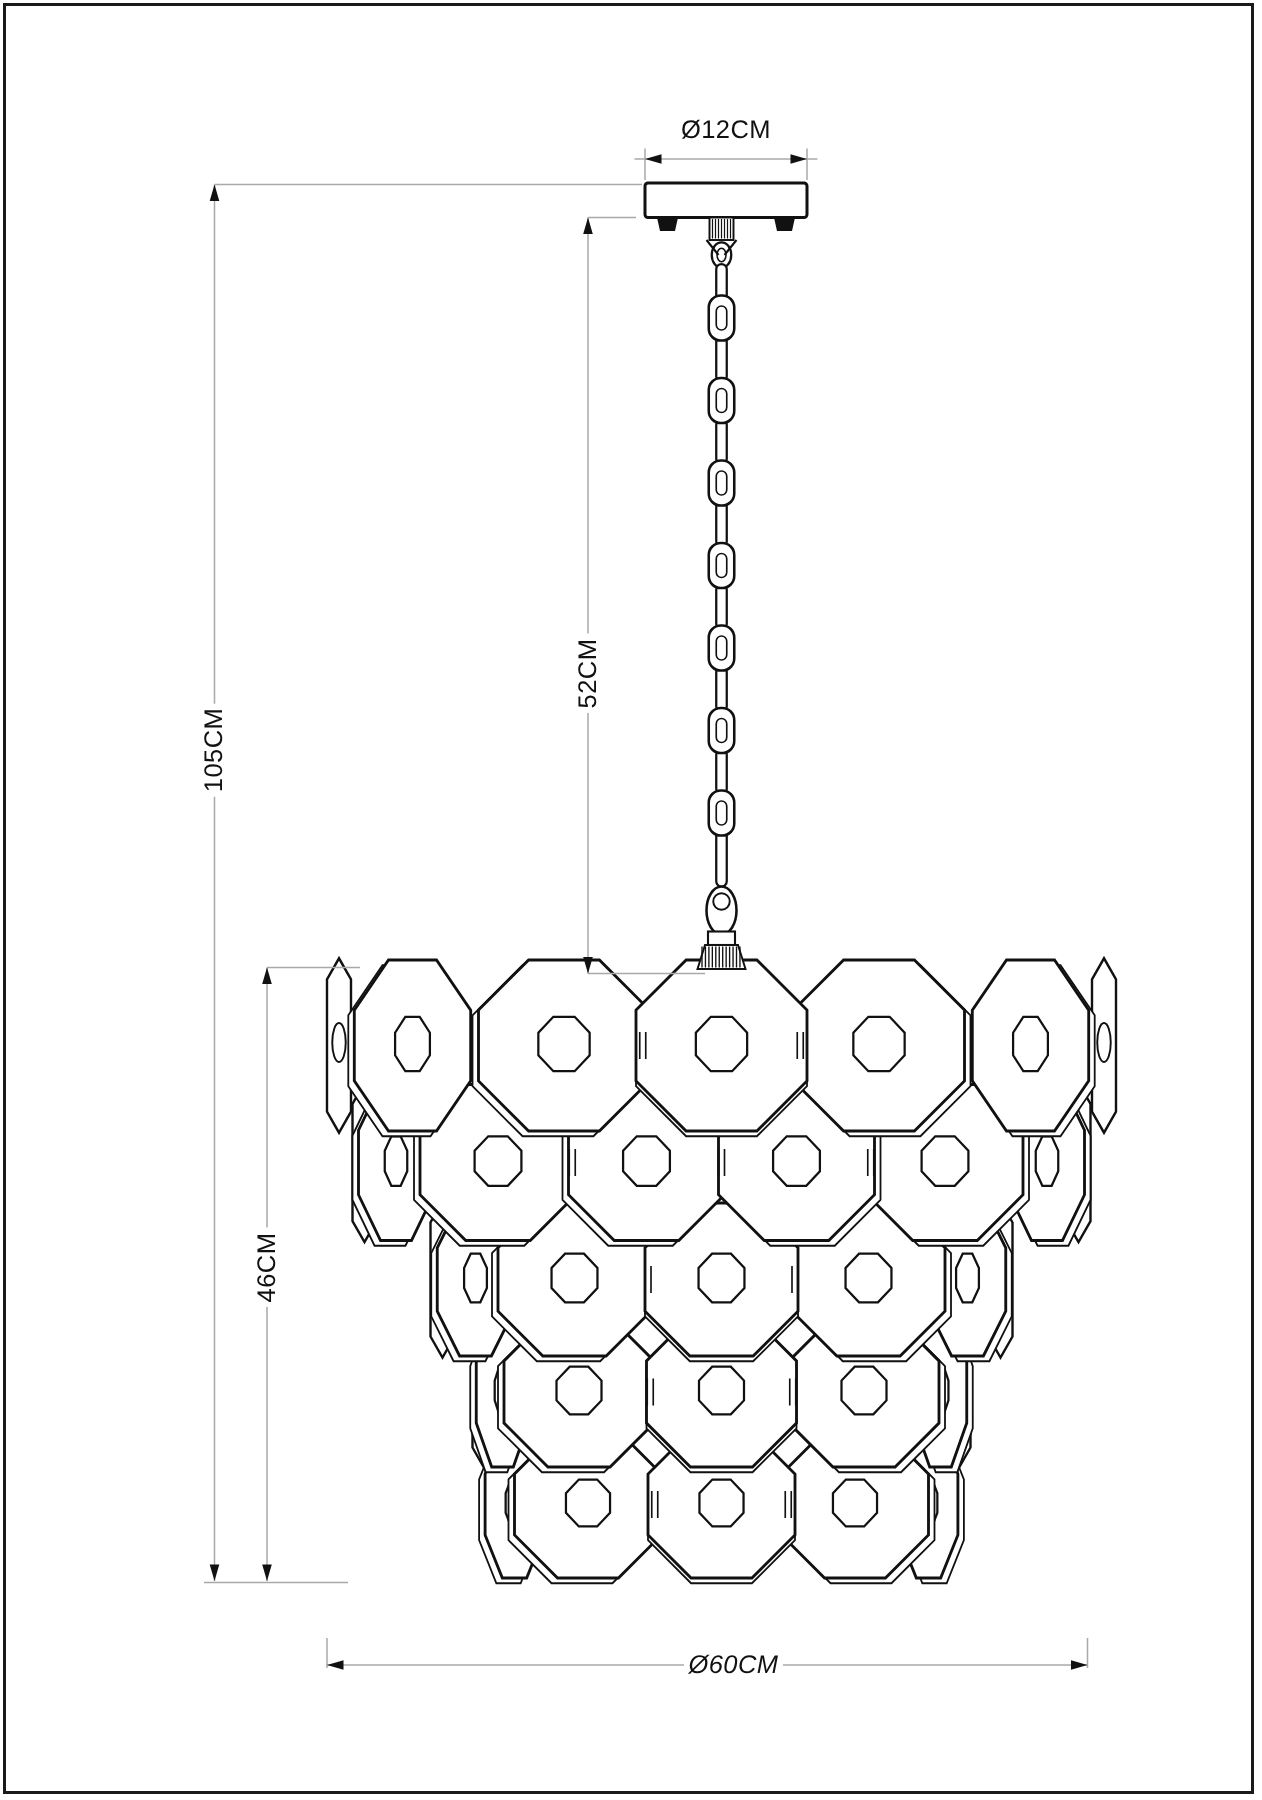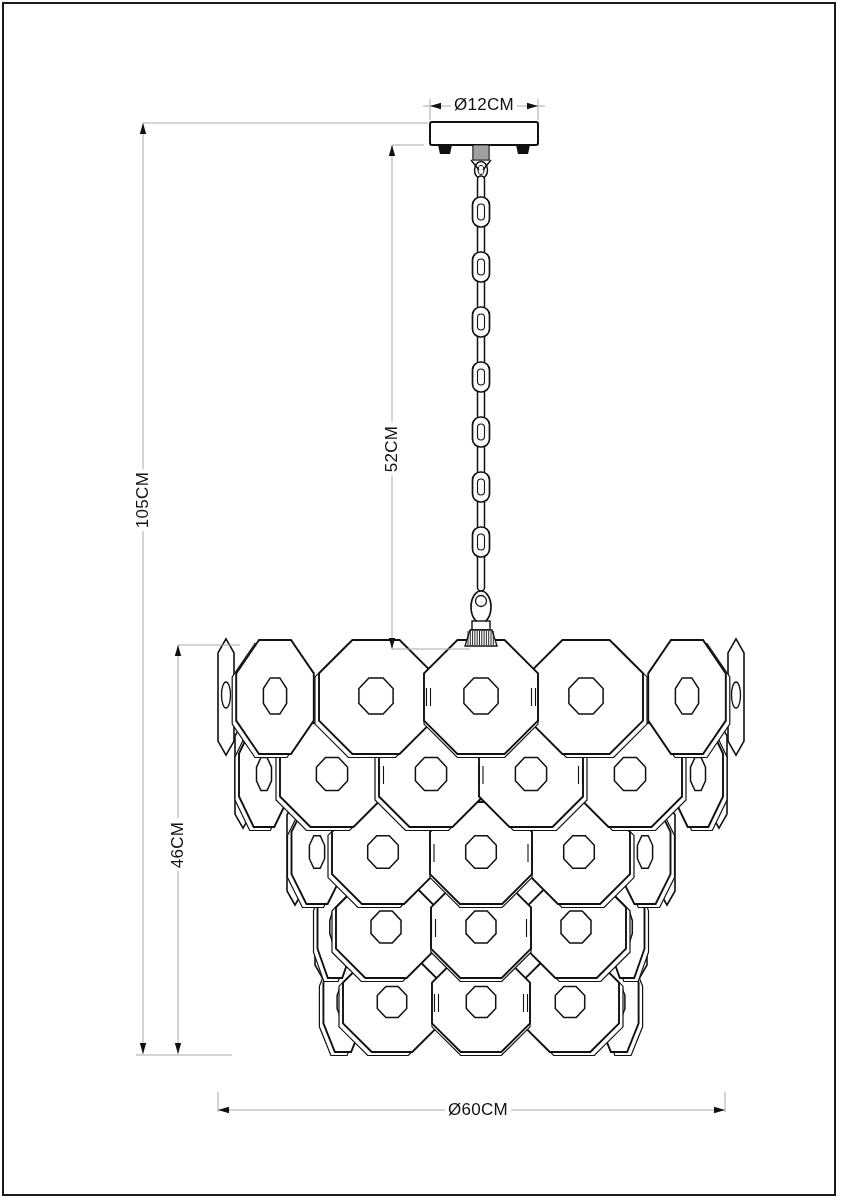--- a/index.html
+++ b/index.html
@@ -233,22 +233,22 @@
         <polygon points="178,1054 174.8,1043 181.2,1043" fill="#111111"></polygon>
         <line x1="136" y1="1055" x2="232" y2="1055" stroke="#a9a9a9" stroke-width="1"></line>
         <line x1="218" y1="1092" x2="218" y2="1112" stroke="#a9a9a9" stroke-width="1"></line>
         <line x1="725" y1="1092" x2="725" y2="1112" stroke="#a9a9a9" stroke-width="1"></line>
         <line x1="218" y1="1110" x2="725" y2="1110" stroke="#a9a9a9" stroke-width="1"></line>
         <polygon points="218,1110 229,1106.8 229,1113.2" fill="#111111"></polygon>
         <polygon points="725,1110 714,1106.8 714,1113.2" fill="#111111"></polygon>
       </g>
     </svg>
 
-  <div class="dim-label" style="left:484px;top:105px;text-align:right;">Ø12CM</div>
+  <div class="dim-label" style="left:484px;top:87px;text-align:right;">Ø12CM</div>
 
   <div class="dim-label vert" style="left:143px;top:500px;">105CM</div>
 
   <div class="dim-label vert" style="left:392px;top:449px;">52CM</div>
 
   <div class="dim-label vert" style="left:178px;top:845px;">46CM</div>
 
-  <div class="dim-label" style="left:478px;top:1110px;">Ø60CM</div>
+  <div class="dim-label" style="left:489px;top:1110px;font-style:italic;">Ø60CM</div>
 </div>
 
 </body></html>

